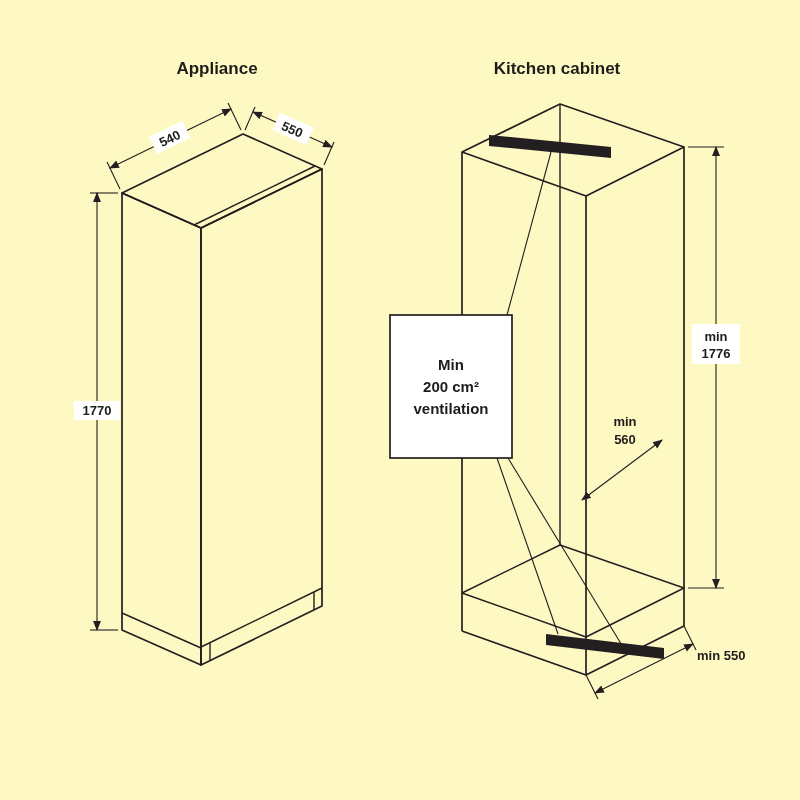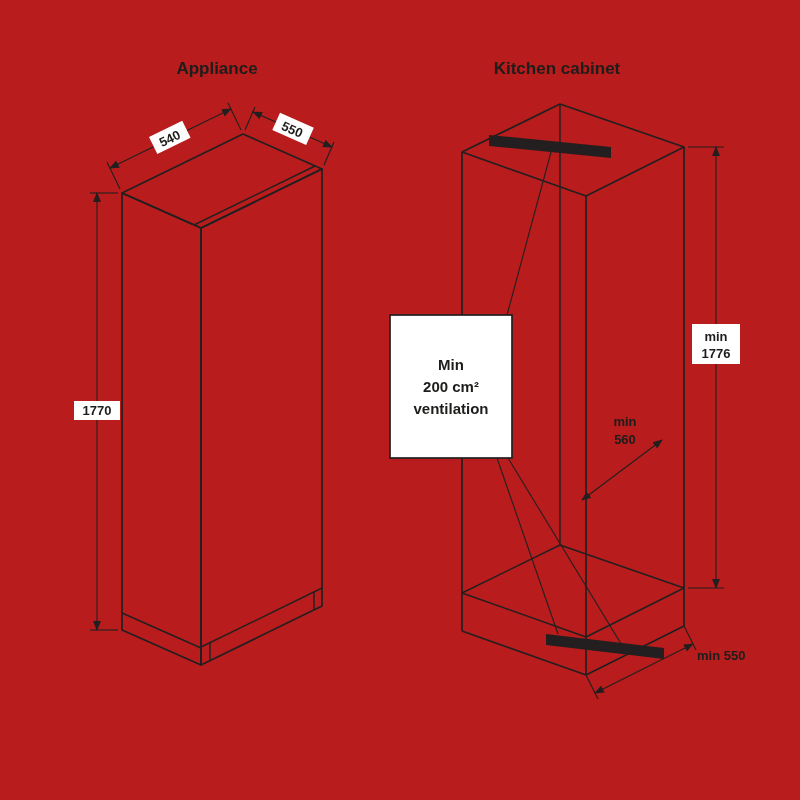--- a/index.html
+++ b/index.html
@@ -1,16 +1,16 @@
 <!DOCTYPE html>
 <html><head>
 <meta charset="utf-8">
 <style>
   html,body{margin:0;padding:0;background:#ffffff;}
-  .stage{width:800px;height:800px;background:#b91c1c;position:relative;font-family:"Liberation Sans",sans-serif;}
+  .stage{width:800px;height:800px;background:#fef9c3;position:relative;font-family:"Liberation Sans",sans-serif;}
   svg{display:block;}
   .ln{stroke:#231f20;stroke-width:1.7;fill:none;stroke-linejoin:round;}
   .ln2{stroke:#231f20;stroke-width:1.4;fill:none;stroke-linejoin:round;}
   .dim{stroke:#231f20;stroke-width:1.1;fill:none;}
   .slot{fill:#231f20;stroke:none;}
   .whitebox{fill:#ffffff;stroke:none;}
   .ventbox{fill:#ffffff;stroke:#231f20;stroke-width:1.7;}
   .t-title{font-family:"Liberation Sans",sans-serif;font-size:17px;font-weight:bold;fill:#1d1d1b;text-anchor:middle;}
   .t-dim{font-family:"Liberation Sans",sans-serif;font-size:13px;font-weight:bold;fill:#1d1d1b;text-anchor:middle;}
   .t-dim-l{font-family:"Liberation Sans",sans-serif;font-size:13px;font-weight:bold;fill:#1d1d1b;text-anchor:start;}

